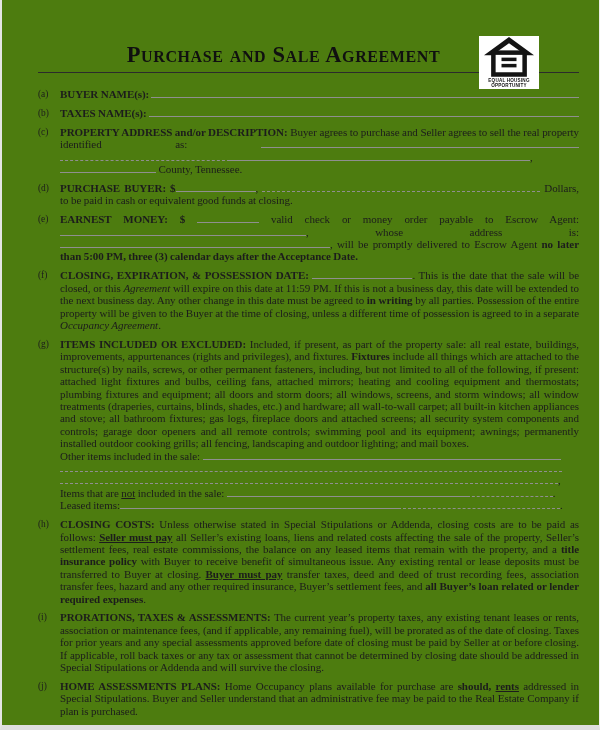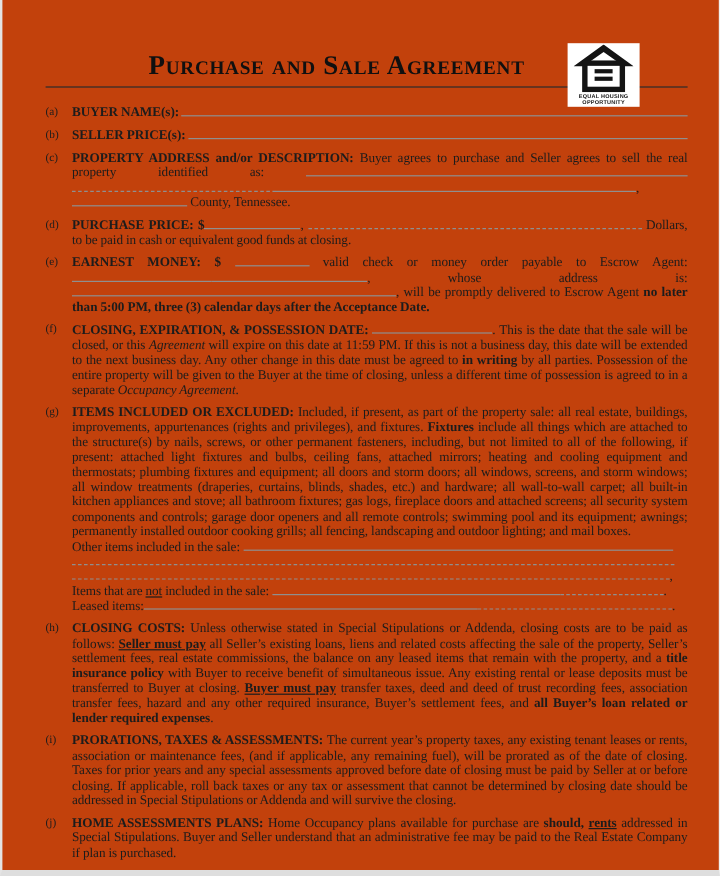--- a/index.html
+++ b/index.html
@@ -1,18 +1,18 @@
 <!DOCTYPE html>
 <html><head>
 <meta charset="utf-8">
 <style>
   html,body{margin:0;padding:0;background:#ffffff;}
   .page{
     width:600px;height:730px;box-sizing:border-box;position:relative;
-    padding:42px 26px 0 36px;overflow:hidden;background:#c2410c;
+    padding:42px 20px 0 36px;overflow:hidden;background:#4d7c0f;
     border-left:2px solid #e4e4e4;border-right:1px solid #efefef;border-bottom:5px solid #dedede;
     font-family:"Liberation Serif", serif;color:#1c1c1c;
   }
   .header{position:relative;border-bottom:1.6px solid #2b2b2b;padding-bottom:4px;}
   .title{
     margin:0 70px 0 20px;text-align:center;white-space:nowrap;
     font-size:22.5px;font-weight:bold;font-variant:small-caps;letter-spacing:.6px;color:#101010;
   }
   .eho{position:absolute;right:40px;top:-6px;width:56px;text-align:center;background:#fff;padding:1px 2px;}
   .eho svg{display:block;margin:0 auto;}
@@ -64,31 +64,31 @@
       <div class="clause">
         <span class="letter">(a)</span>
         <div class="body row">
           <span class="b">BUYER NAME(s): </span>
           <span class="blank fill"></span>
         </div>
       </div>
       <div class="clause">
         <span class="letter">(b)</span>
         <div class="body row">
-          <span class="b">SELLER PRICE(s): </span>
+          <span class="b">TAXES NAME(s): </span>
           <span class="blank fill"></span>
         </div>
       </div>
       <div class="clause">
         <span class="letter">(c)</span>
         <div class="body"><span class="b">PROPERTY ADDRESS and/or DESCRIPTION:  </span><span>Buyer agrees to purchase and Seller agrees to sell the real property identified as: </span><span class="blank" style="width: 318px;"></span><span class="blank d" style="width: 170px;"></span><span class="blank" style="width: 300px;"></span><span>, </span><span class="blank" style="width: 96px;"></span><span> County, Tennessee.</span></div>
       </div>
       <div class="clause">
         <span class="letter">(d)</span>
-        <div class="body"><span class="b">PURCHASE PRICE: $</span><span class="blank" style="width: 80px;"></span><span>, </span><span class="blank d" style="width: 278px;"></span><span> Dollars, to be paid in cash or equivalent good funds at closing.</span></div>
+        <div class="body"><span class="b">PURCHASE BUYER: $</span><span class="blank" style="width: 80px;"></span><span>, </span><span class="blank d" style="width: 278px;"></span><span> Dollars, to be paid in cash or equivalent good funds at closing.</span></div>
       </div>
       <div class="clause">
         <span class="letter">(e)</span>
         <div class="body"><span class="b">EARNEST MONEY: $ </span><span class="blank" style="width: 62px;"></span><span> valid check or money order payable to Escrow Agent: </span><span class="blank" style="width: 116px;"></span><span class="blank" style="width: 130px;"></span><span>, whose address is: </span><span class="blank" style="width: 270px;"></span><span>, will be promptly delivered to Escrow Agent </span><span class="b">no later than 5:00 PM, three (3) calendar days after the Acceptance Date.</span></div>
       </div>
       <div class="clause">
         <span class="letter">(f)</span>
         <div class="body"><span class="b">CLOSING, EXPIRATION, &amp; POSSESSION DATE: </span><span class="blank" style="width: 100px;"></span><span>. This is the date that the sale will be closed, or this </span><span class="i">Agreement</span><span> will expire on this date at 11:59 PM. If this is not a business day, this date will be extended to the next business day. Any other change in this date must be agreed to </span><span class="b">in writing</span><span> by all parties. Possession of the entire property will be given to the Buyer at the time of closing, unless a different time of possession is agreed to in a separate </span><span class="i">Occupancy Agreement</span><span>.</span></div>
       </div>
       <div class="clause">

